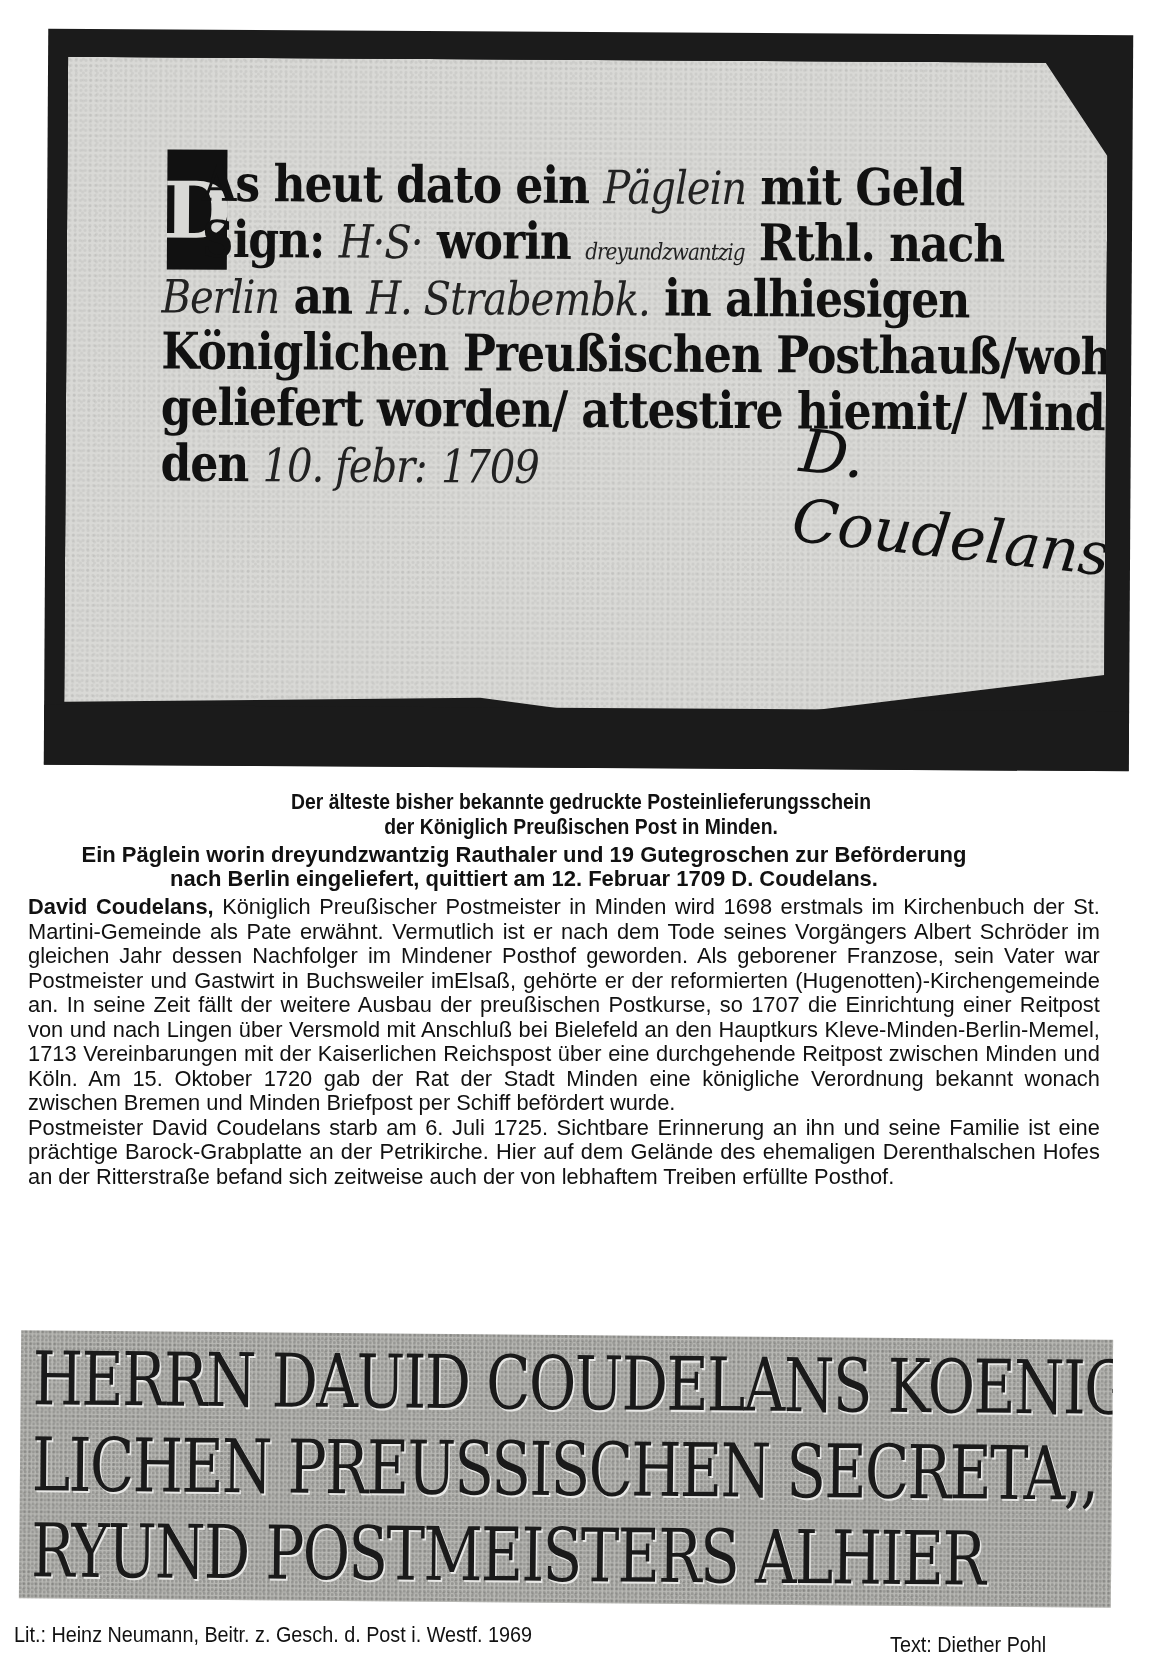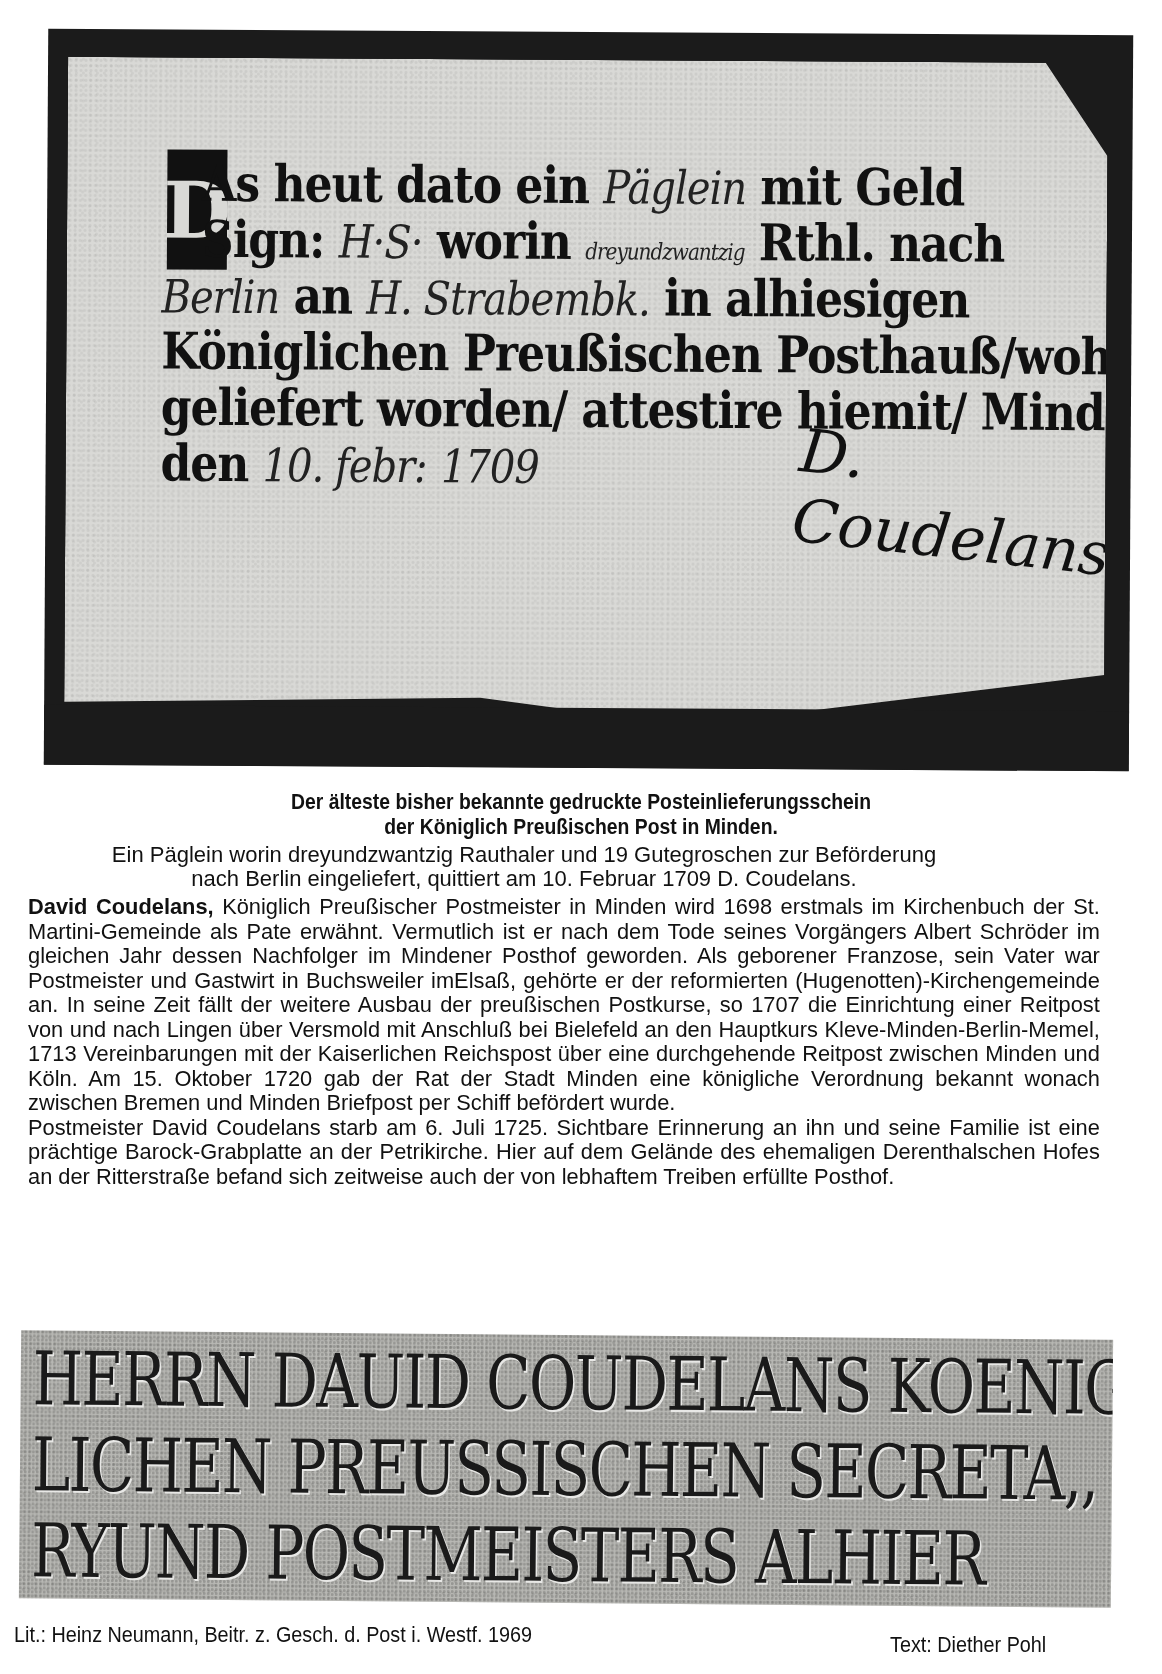--- a/index.html
+++ b/index.html
@@ -48,21 +48,21 @@
     }
 
     
     .caption-title {
       position: absolute; left: 0; width: 1162px; text-align: center;
       font-family: "Liberation Sans", sans-serif; font-weight: bold;
       font-size: 22px; line-height: 24px; transform: scaleX(0.88);
     }
     .caption-sub {
       position: absolute; left: 0; width: 1048px; text-align: center;
-      font-size: 22px; line-height: 24px;
+      font-size: 22px; line-height: 24px; font-weight: bold;
     }
 
     
     .body-text {
       position: absolute; left: 28px; top: 895px; width: 1105px;
       font-size: 22.5px; line-height: 24.5px; text-align: justify;
       transform: scaleX(0.97); transform-origin: left top;
     }
     .body-text p { margin: 0; }
     .body-text b { font-weight: bold; }
@@ -129,21 +129,21 @@
     </div>
 
     <div class="signature">D. Coudelans</div>
   </div>
   <div class="bottom-shadow"></div>
 </div>
 
 <div class="caption-title" style="top:790px;">Der älteste bisher bekannte gedruckte Posteinlieferungsschein</div>
 <div class="caption-title" style="top:815px;">der Königlich Preußischen Post in Minden.</div>
 <div class="caption-sub" style="top:843px;">Ein Päglein worin dreyundzwantzig Rauthaler und 19 Gutegroschen zur Beförderung</div>
-<div class="caption-sub" style="top:867px;">nach Berlin eingeliefert, quittiert am 10. Februar 1709 D. Coudelans.</div>
+<div class="caption-sub" style="top:867px;">nach Berlin eingeliefert, quittiert am 12. Februar 1709 D. Coudelans.</div>
 
 <div class="body-text">
   <p>
     <b>David Coudelans,</b><span> Königlich Preußischer Postmeister in Minden wird 1698 erstmals im Kirchenbuch der St. Martini-Gemeinde als Pate erwähnt. Vermutlich ist er nach dem Tode seines Vorgängers Albert Schröder im gleichen Jahr dessen Nachfolger im Mindener Posthof geworden. Als geborener Franzose, sein Vater war Postmeister und Gastwirt in Buchsweiler imElsaß, gehörte er der reformierten (Hugenotten)-Kirchengemeinde an. In seine Zeit fällt der weitere Ausbau der preußischen Postkurse, so 1707 die Einrichtung einer Reitpost von und nach Lingen über Versmold mit Anschluß bei Bielefeld an den Hauptkurs Kleve-Minden-Berlin-Memel, 1713 Vereinbarungen mit der Kaiserlichen Reichspost über eine durchgehende Reitpost zwischen Minden und Köln. Am 15. Oktober 1720 gab der Rat der Stadt Minden eine königliche Verordnung bekannt wonach zwischen Bremen und Minden Briefpost per Schiff befördert wurde.</span>
   </p>
   <p>Postmeister David Coudelans starb am 6. Juli 1725. Sichtbare Erinnerung an ihn und seine Familie ist eine prächtige Barock-Grabplatte an der Petrikirche. Hier auf dem Gelände des ehemaligen Derenthalschen Hofes an der Ritterstraße befand sich zeitweise auch der von lebhaftem Treiben erfüllte Posthof.</p>
 </div>
 
 <div class="stone">
   <div class="stone-line" style="top:8px;">HERRN DAUID COUDELANS KOENIG,</div>

